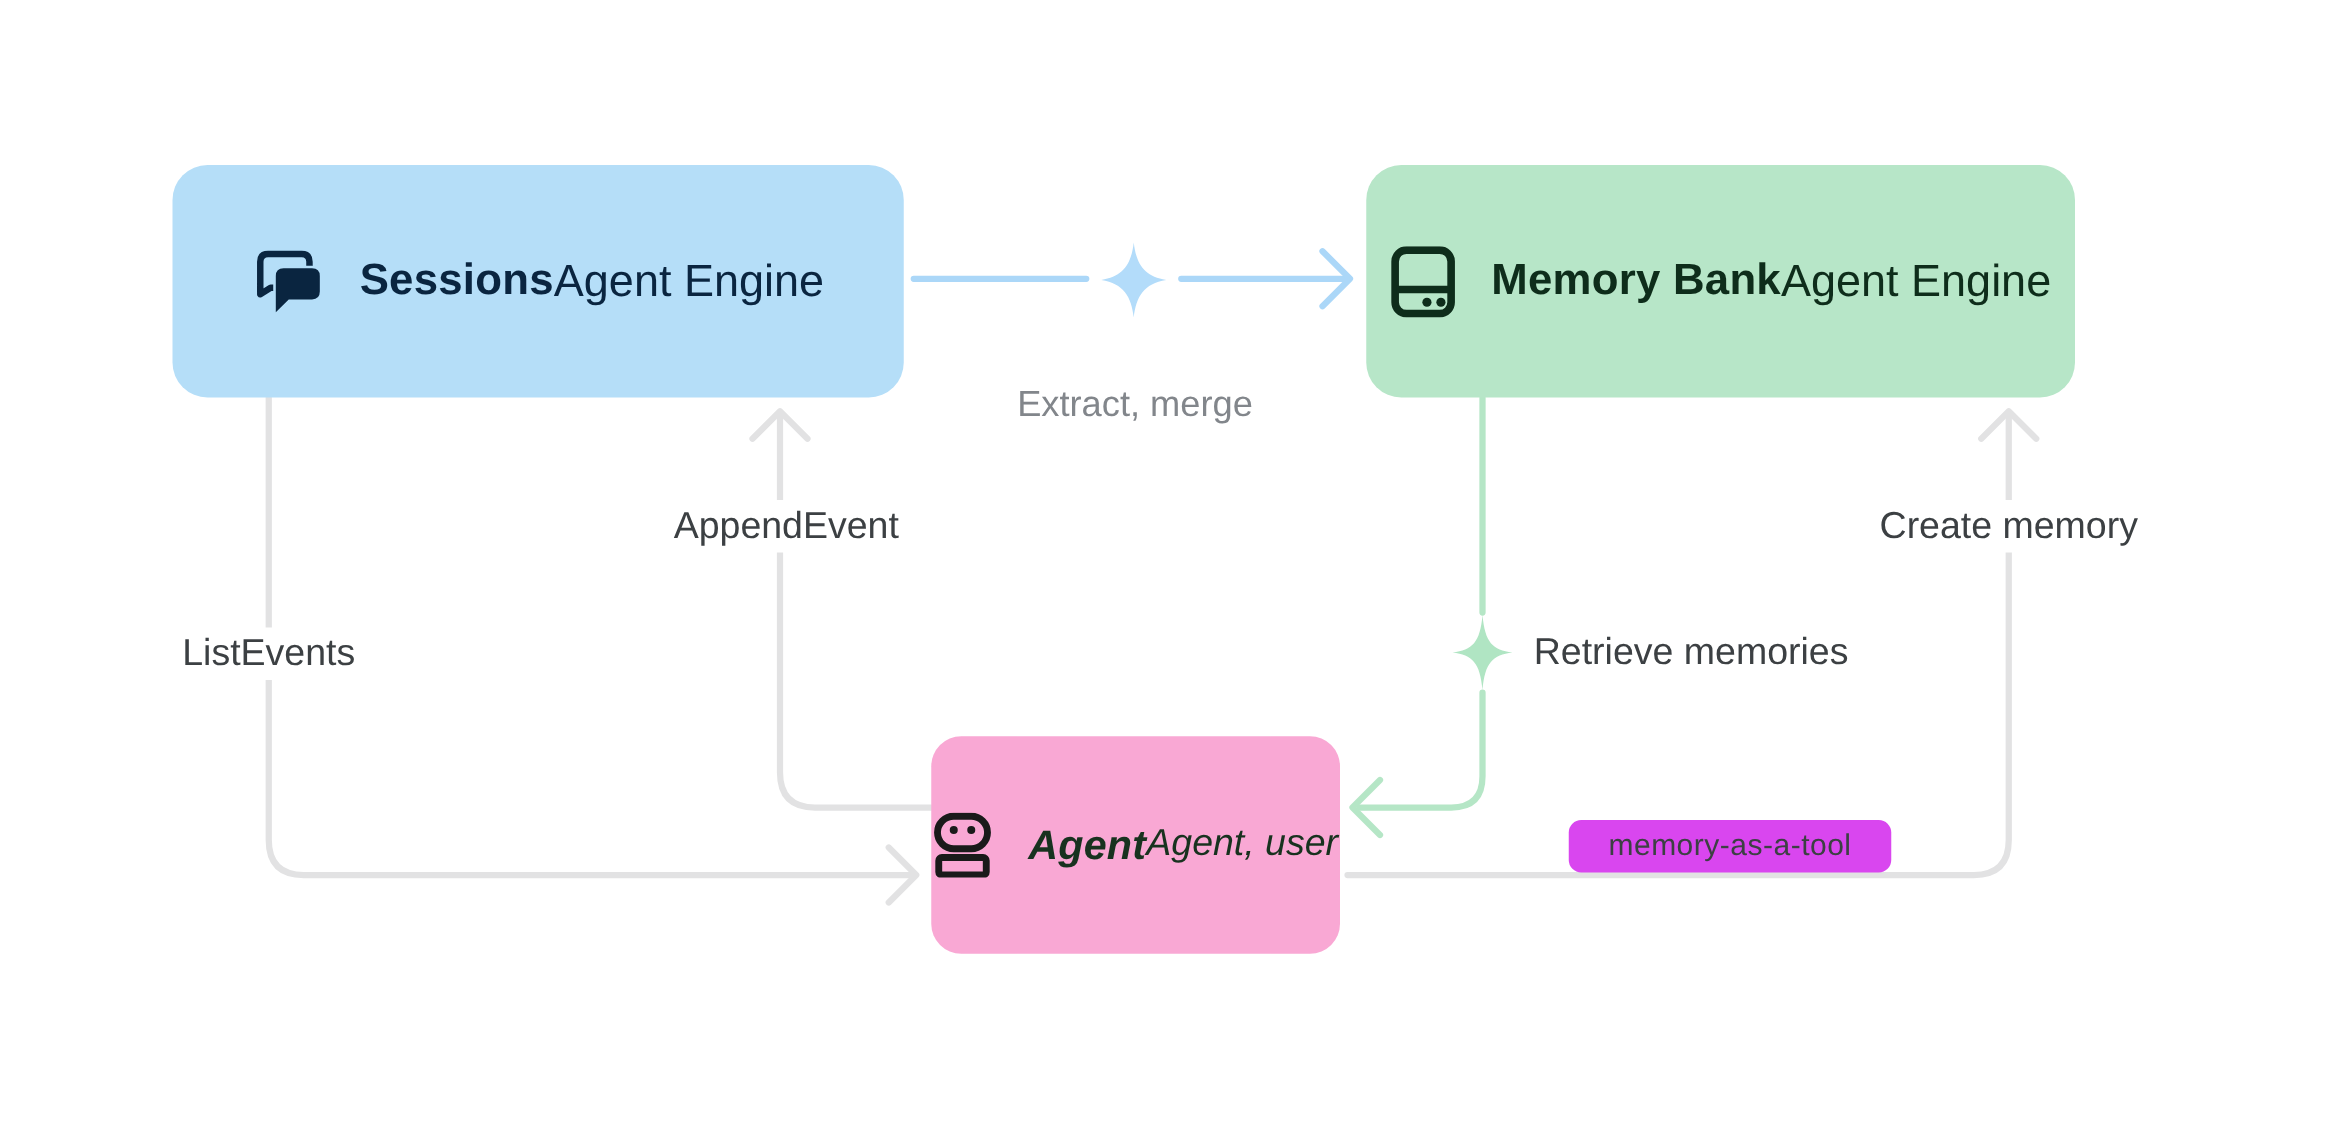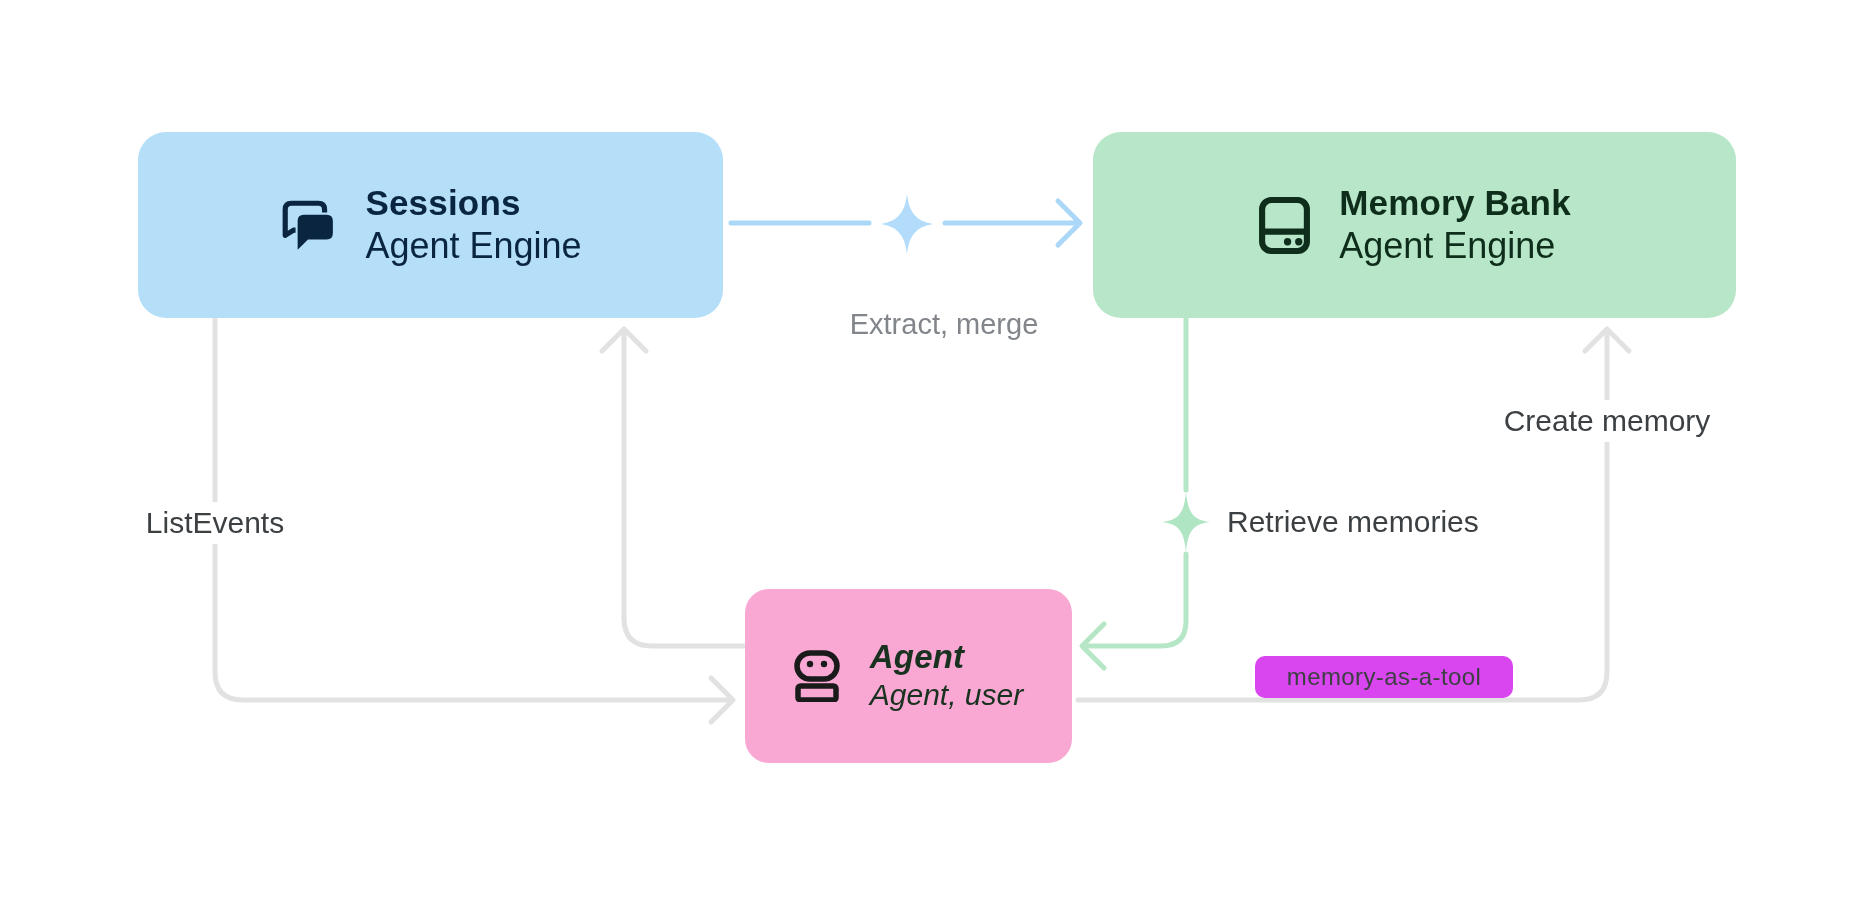--- a/index.html
+++ b/index.html
@@ -5,35 +5,35 @@
   html,body{margin:0;padding:0;background:#ffffff;}
   #canvas{
     position:relative;width:1860px;height:904px;background:#ffffff;overflow:hidden;
     font-family:"Liberation Sans", sans-serif;
   }
   svg.layer{position:absolute;left:0;top:0;}
   .node{
     position:absolute;display:flex;align-items:center;justify-content:center;
     gap:28px;border-radius:28px;
   }
-  .node .txt{display:flex;flex-direction:column;}
+  .node .txt{display:flex;flex-direction:row;}
   .node .title{font-size:35px;font-weight:700;line-height:1.18;letter-spacing:.2px;}
   .node .subtitle{font-size:36px;font-weight:400;line-height:1.22;}
   #node-sessions{left:138px;top:132px;width:585px;height:186px;background:#b5def8;color:#0a2540;}
-  #node-memory-bank{left:1093px;top:132px;width:643px;height:186px;background:#b7e6c8;color:#0e2d1b;}
+  #node-memory-bank{left:1093px;top:132px;width:567px;height:186px;background:#b7e6c8;color:#0e2d1b;}
   #node-agent{left:745px;top:589px;width:327px;height:174px;background:#f9a8d4;color:#18321f;border-radius:24px;gap:30px;font-style:italic;}
   #node-agent .title{font-size:33px;}
   #node-agent .subtitle{font-size:30px;}
   .edge-label{
     position:absolute;transform:translate(-50%,-50%);white-space:nowrap;
     font-size:30px;color:#3c4043;
   }
   .cover{background:#ffffff;padding:4px 10px;}
   #label-generate{left:908px;top:288px;font-weight:600;font-size:31px;}
-  #label-extract{left:908px;top:324px;font-size:29px;color:#82868b;margin-left:36px;}
+  #label-extract{left:908px;top:324px;font-size:29px;color:#82868b;}
   #label-append{left:629px;top:421px;}
   #label-list{left:215px;top:523px;}
   #label-create{left:1607px;top:421px;}
   #label-retrieve{left:1227px;top:522px;transform:translateY(-50%);}
   #tool-badge{
     position:absolute;left:1255px;top:656px;width:258px;height:42px;
     background:#d946ef;border-radius:10px;display:flex;align-items:center;justify-content:center;
     font-size:24px;color:#3c4043;letter-spacing:.4px;
   }
 </style>
@@ -100,19 +100,20 @@
       <circle cx="30" cy="14" r="3.2" fill="#1a1a1a"></circle>
       <rect x="4" y="36" width="38" height="14" rx="2.5" fill="none" stroke="#1a1a1a" stroke-width="5.5"></rect>
     </svg>
     <div class="txt">
       <span class="title">Agent</span>
       <span class="subtitle">Agent, user</span>
     </div>
   </div>
 
   <div class="edge-label" id="label-extract">Extract, merge</div>
+  <div class="edge-label cover" id="label-append">AppendEvent</div>
   <div class="edge-label cover" id="label-list">ListEvents</div>
   <div class="edge-label" id="label-retrieve">Retrieve memories</div>
   <div class="edge-label cover" id="label-create">Create memory</div>
 
   <div id="tool-badge">memory-as-a-tool</div>
 
 </div>
 
 </body></html>

